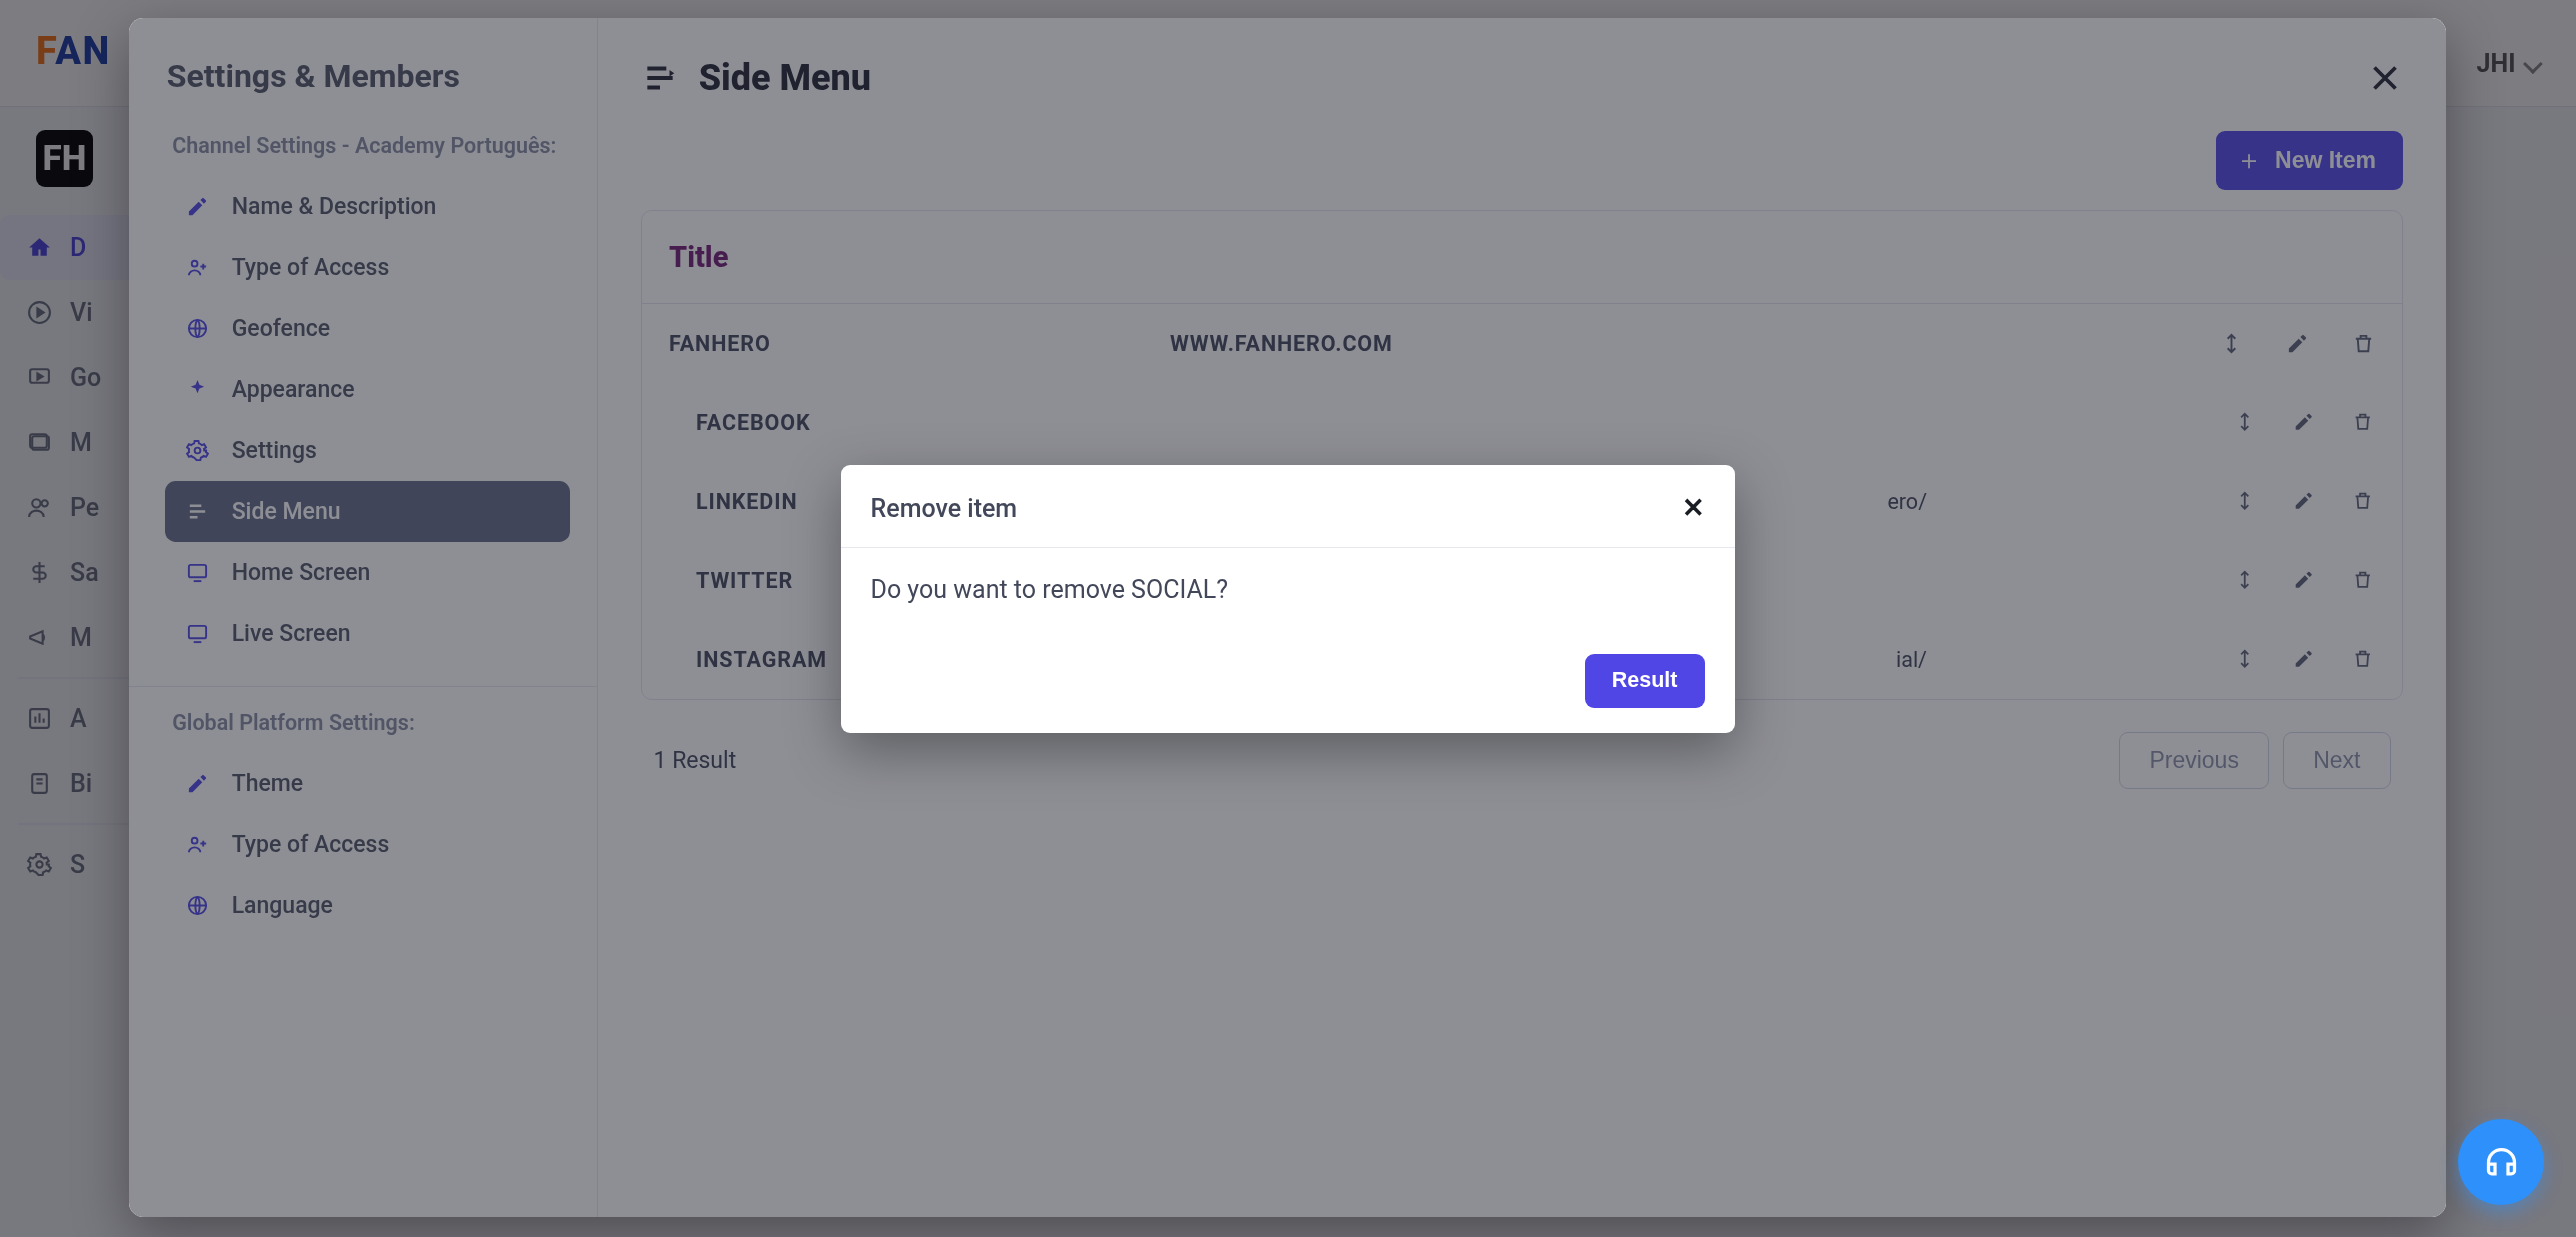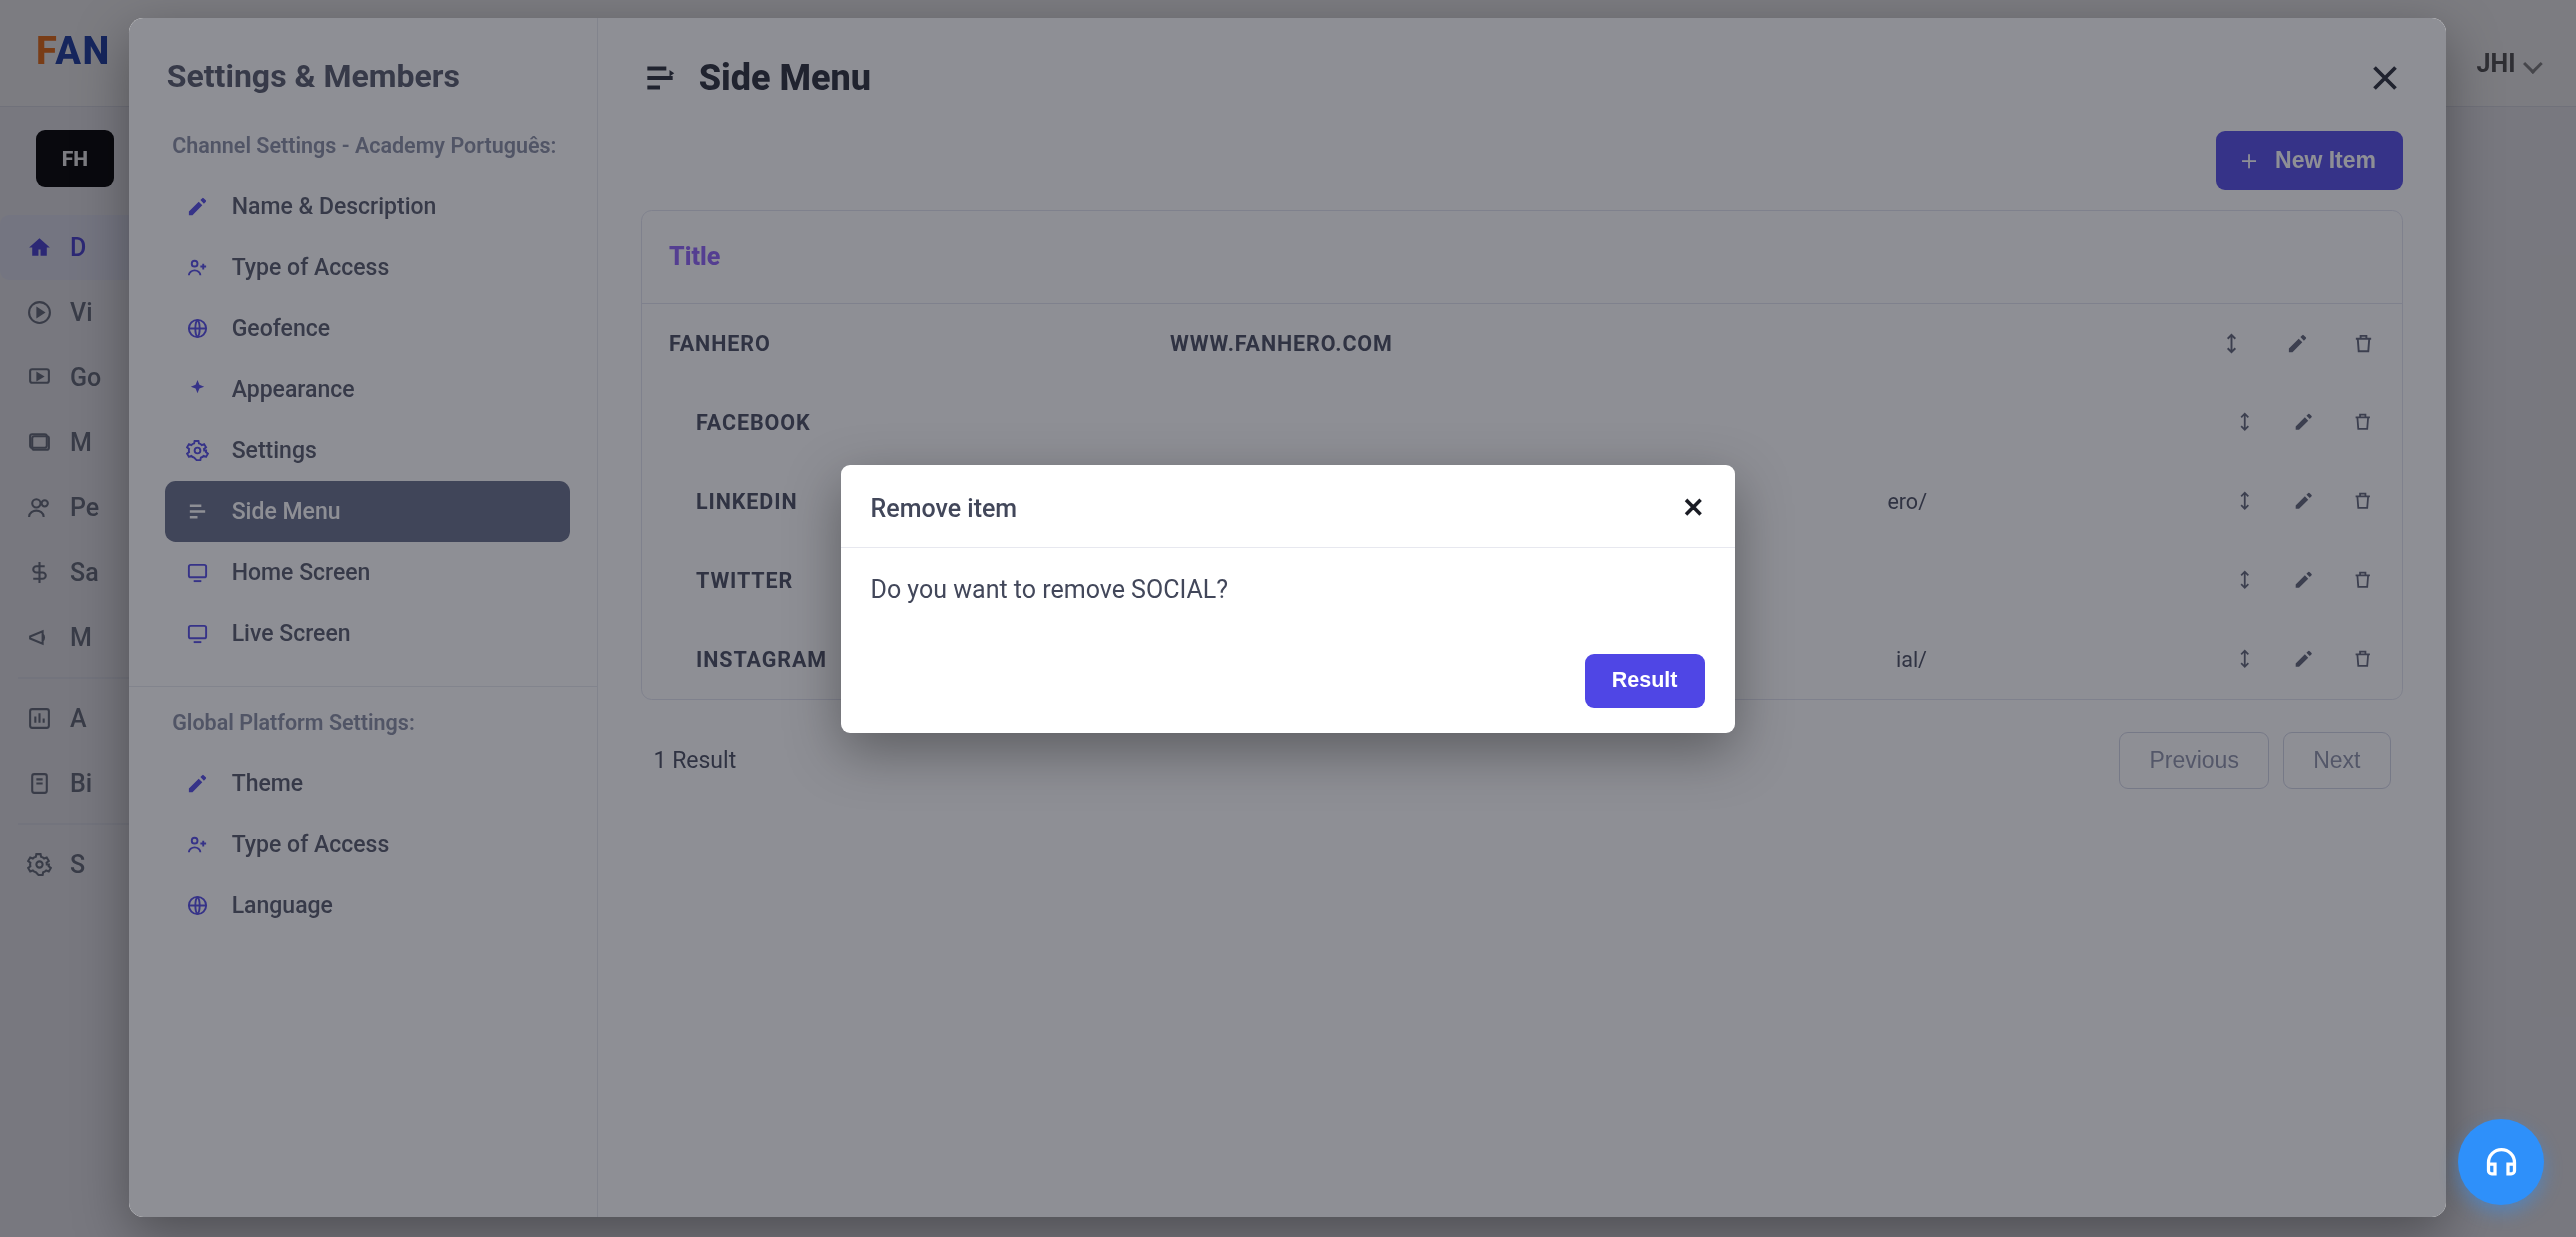--- a/index.html
+++ b/index.html
@@ -5,21 +5,21 @@
   * { box-sizing: border-box; margin: 0; padding: 0; }
   html, body { width: 100%; height: 100%; font-family: -apple-system, BlinkMacSystemFont, "Segoe UI", Roboto, Helvetica, Arial, sans-serif; background:#f5f6fa; overflow:hidden; }
   body { width:2576px; height:1238px; transform-origin: top left; }
 
   
   .app-bg { position:absolute; inset:0; filter: none; }
   .app-topbar { position:absolute; top:0; left:0; right:0; height:107px; background:#fff; border-bottom:0.9px solid #e5e6ef; }
   .brand-logo { position:absolute; top:29px; left:36px; font-size:38px; font-weight:800; letter-spacing:1.8px; }
   .brand-logo .f { color:#f97316; }
   .brand-logo .text { color:#1e40af; }
-  .app-avatar { position:absolute; left:36px; top:130px; width:78px; height:57px; border-radius:9px; background:#000; color:#fff; display:flex; align-items:center; justify-content:center; font-weight:800; font-size:21px; }
+  .app-avatar { position:absolute; left:36px; top:130px; width:57px; height:57px; border-radius:9px; background:#000; color:#fff; display:flex; align-items:center; justify-content:center; font-weight:800; font-size:35px; }
   .app-user { position:absolute; right:36px; top:49px; color:#555; font-weight:700; font-size:25px; display:flex; align-items:center; gap:10.7px; }
   .app-user .chev { border:solid #888; border-width:0 3.6px 3.6px 0; display:inline-block; padding:5.4px; transform:rotate(45deg); }
 
   .left-nav { position:absolute; left:0; top:215px; bottom:0; width:152px; }
   .left-nav .navitem { display:flex; align-items:center; gap:16px; padding:18px 25px; color:#6b7280; font-size:25px; font-weight:500; }
   .left-nav .navitem.active { background:#eef0ff; color:#4f46e5; border-radius:9px; }
   .left-nav .navitem .icon { width:29px; height:29px; display:flex; align-items:center; justify-content:center; color:#6b7280; }
   .left-nav .navitem.active .icon { color:#4f46e5; }
   .left-nav .hr { height:1.8px; background:#eceef5; margin:7.2px 18px; }
 
@@ -43,21 +43,21 @@
   .main-header-left .title { font-size:36px; font-weight:800; color:#222633; }
   .main-header-left .icon { color:#222633; }
   .close-x { cursor:pointer; color:#222633; }
 
   .new-item-row { display:flex; justify-content:flex-end; margin-bottom:19.7px; }
   .btn-primary { background:#4f46e5; color:#fff; border:none; border-radius:9px; padding:16px 27px 16px 19.7px; font-size:23px; font-weight:700; display:flex; align-items:center; gap:12.5px; cursor:pointer; }
   .btn-primary .plus { font-size:27px; font-weight:400; line-height:0.5; }
 
   .grid { border:0.9px solid #e1e3ee; border-radius:10.7px; overflow:hidden; }
   .grid-head, .grid-row { display:grid; grid-template-columns: 501px 1fr 215px; align-items:center; padding:0 27px; }
-  .grid-head { height:93px; border-bottom:0.9px solid #e1e3ee; font-size:25px; font-weight:800; color:#8b5cf6; }
+  .grid-head { height:93px; border-bottom:0.9px solid #e1e3ee; font-size:29px; font-weight:800; color:#701a75; }
   .grid-row { height:79px; font-size:21.5px; color:#42475a; }
   .grid-row.parent { font-weight:700; letter-spacing:0.9px; }
   .grid-row.child { padding-left:54px; grid-template-columns: 474px 1fr 215px; }
   .grid-row.child .cell-title { font-weight:700; letter-spacing:0.9px; }
   .row-actions { display:flex; justify-content:flex-end; gap:36px; color:#5a5f73; }
   .row-actions.parent-actions { gap:43px; }
   .row-actions .ico { width:23px; height:23px; cursor:pointer; }
 
   .grid-footer { display:flex; align-items:center; justify-content:space-between; padding:32px 12.5px 0 12.5px; font-size:23px; color:#42475a; }
   .gf-mid { display:flex; align-items:center; gap:25px; }

